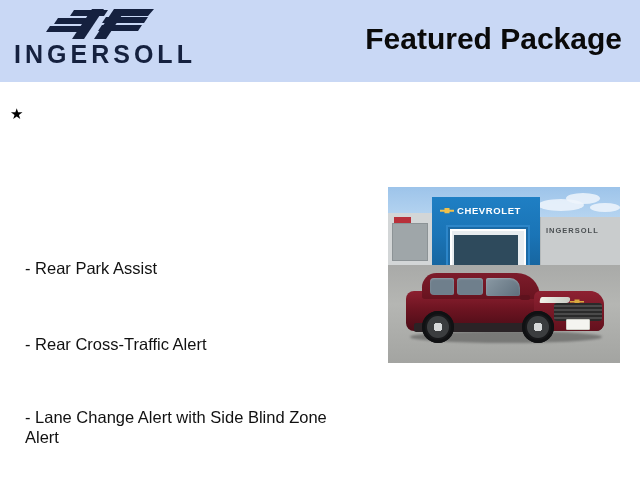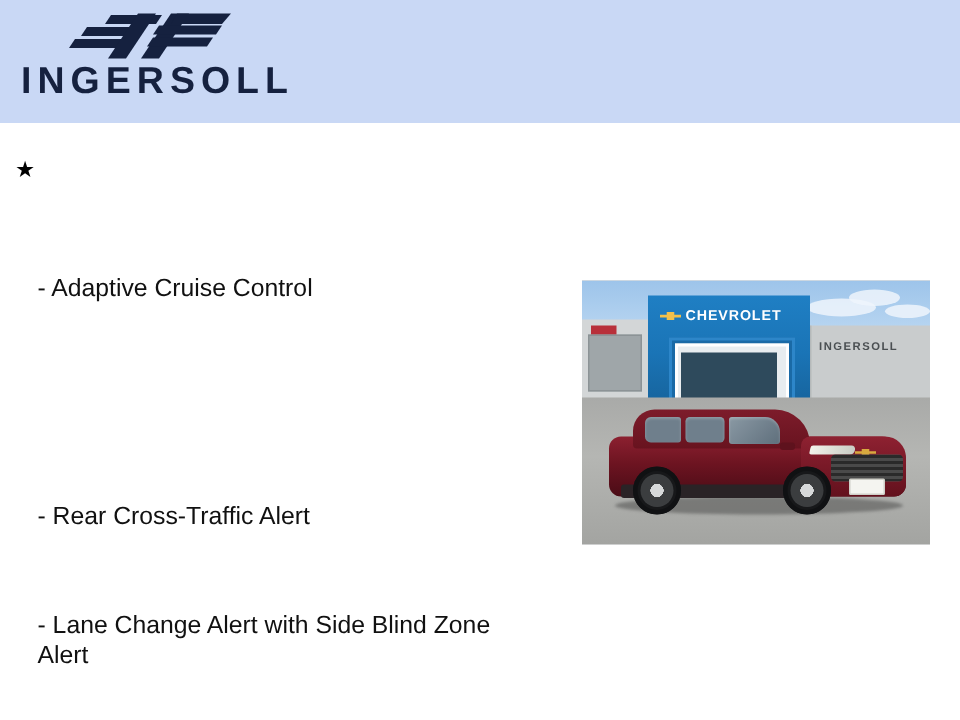--- a/index.html
+++ b/index.html
@@ -287,29 +287,30 @@
         <path d="M70 2 L82 2 L62 32 L50 32 Z"></path>
         <path d="M62 10 L104 10 L100 16 L58 16 Z"></path>
         <path d="M58 18 L98 18 L94 24 L54 24 Z"></path>
         <path d="M74 2 L110 2 L104 9 L70 9 Z"></path>
       </g>
     </svg>
 
     <div class="brand-name">INGERSOLL</div>
   </div>
 
+  <div class="header-title">Featured Package</div>
 </div>
 
 <div class="content">
 
   <div class="package-row">
     <span class="star-bullet">★</span>
   </div>
 
-  <div class="feature f0">- Adaptive Cruise Control</div>
+  <div class="feature f1">- Rear Park Assist</div>
   <div class="feature f2">- Rear Cross-Traffic Alert</div>
   <div class="feature f3">- Lane Change Alert with Side Blind Zone Alert</div>
 
   <div class="photo">
 
     <div class="sky"></div>
     <div class="cloud c1"></div>
     <div class="cloud c2"></div>
     <div class="cloud c3"></div>
 

